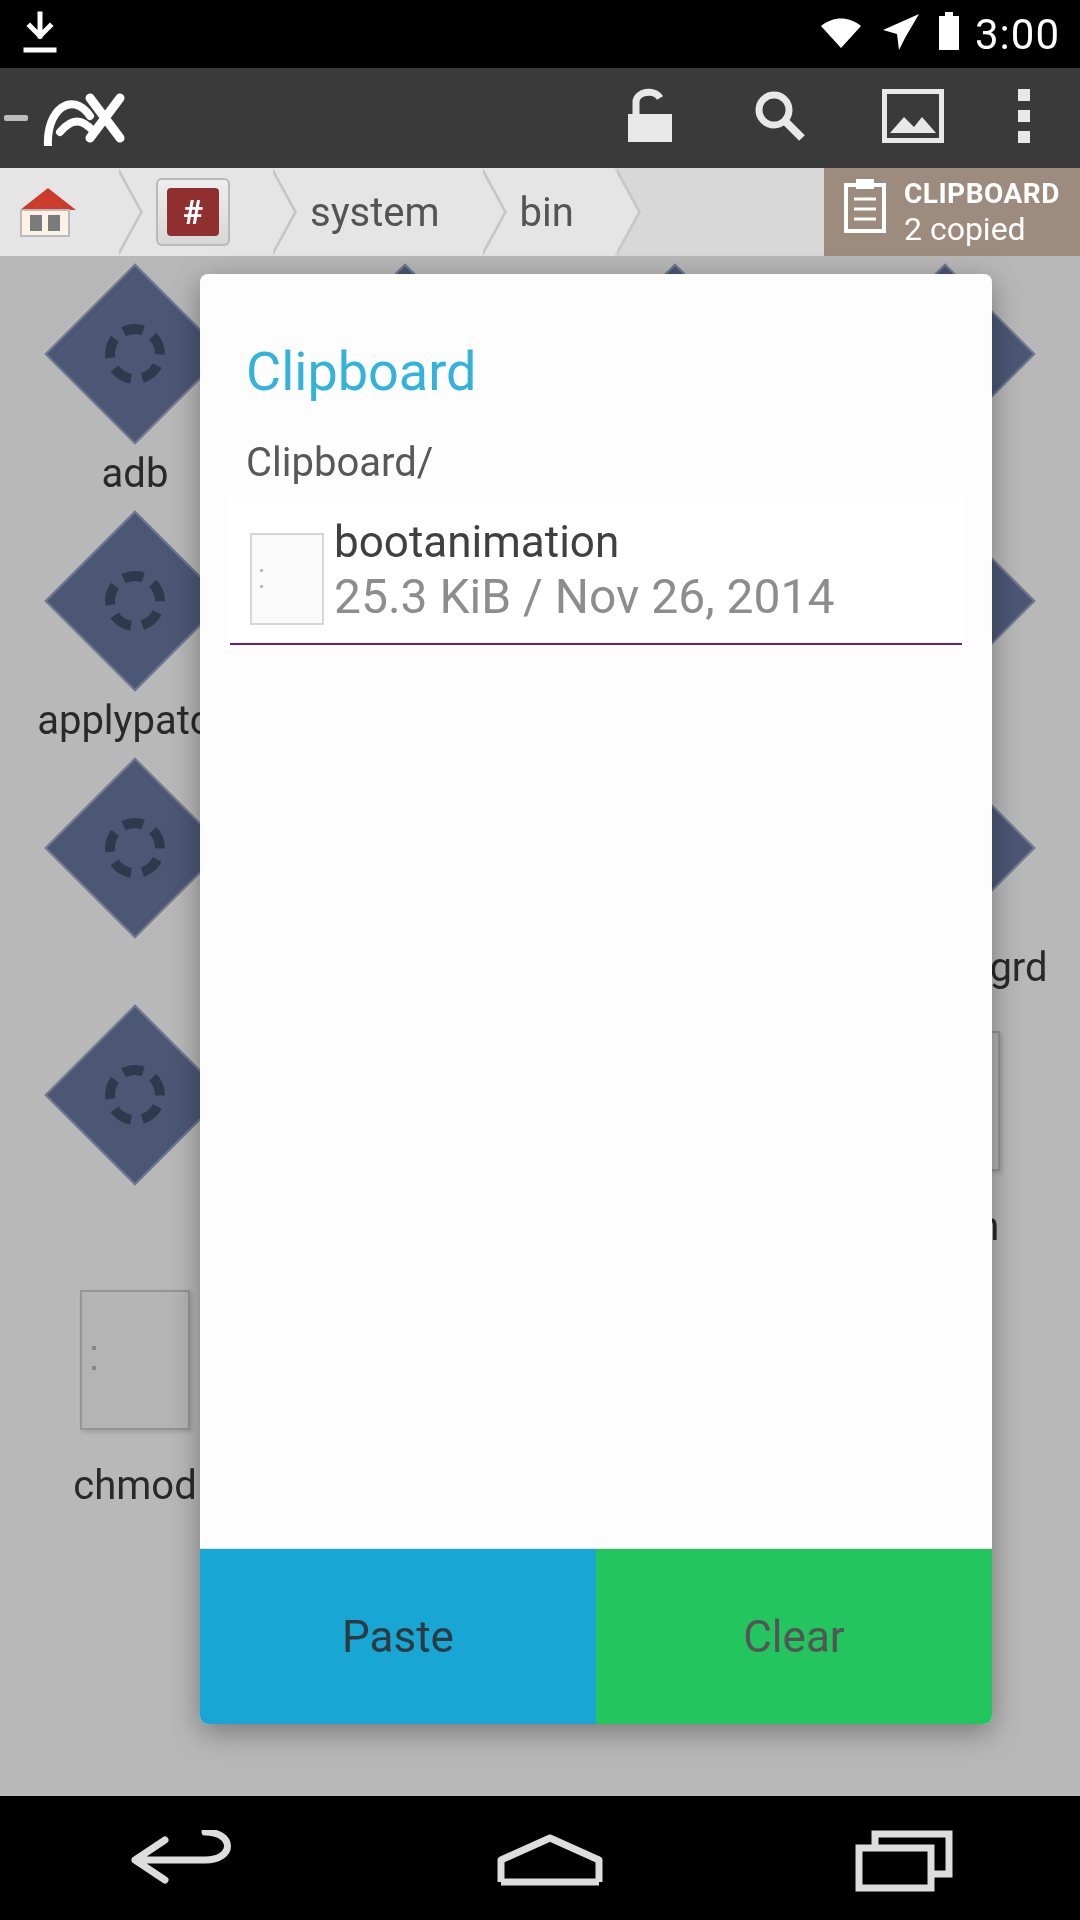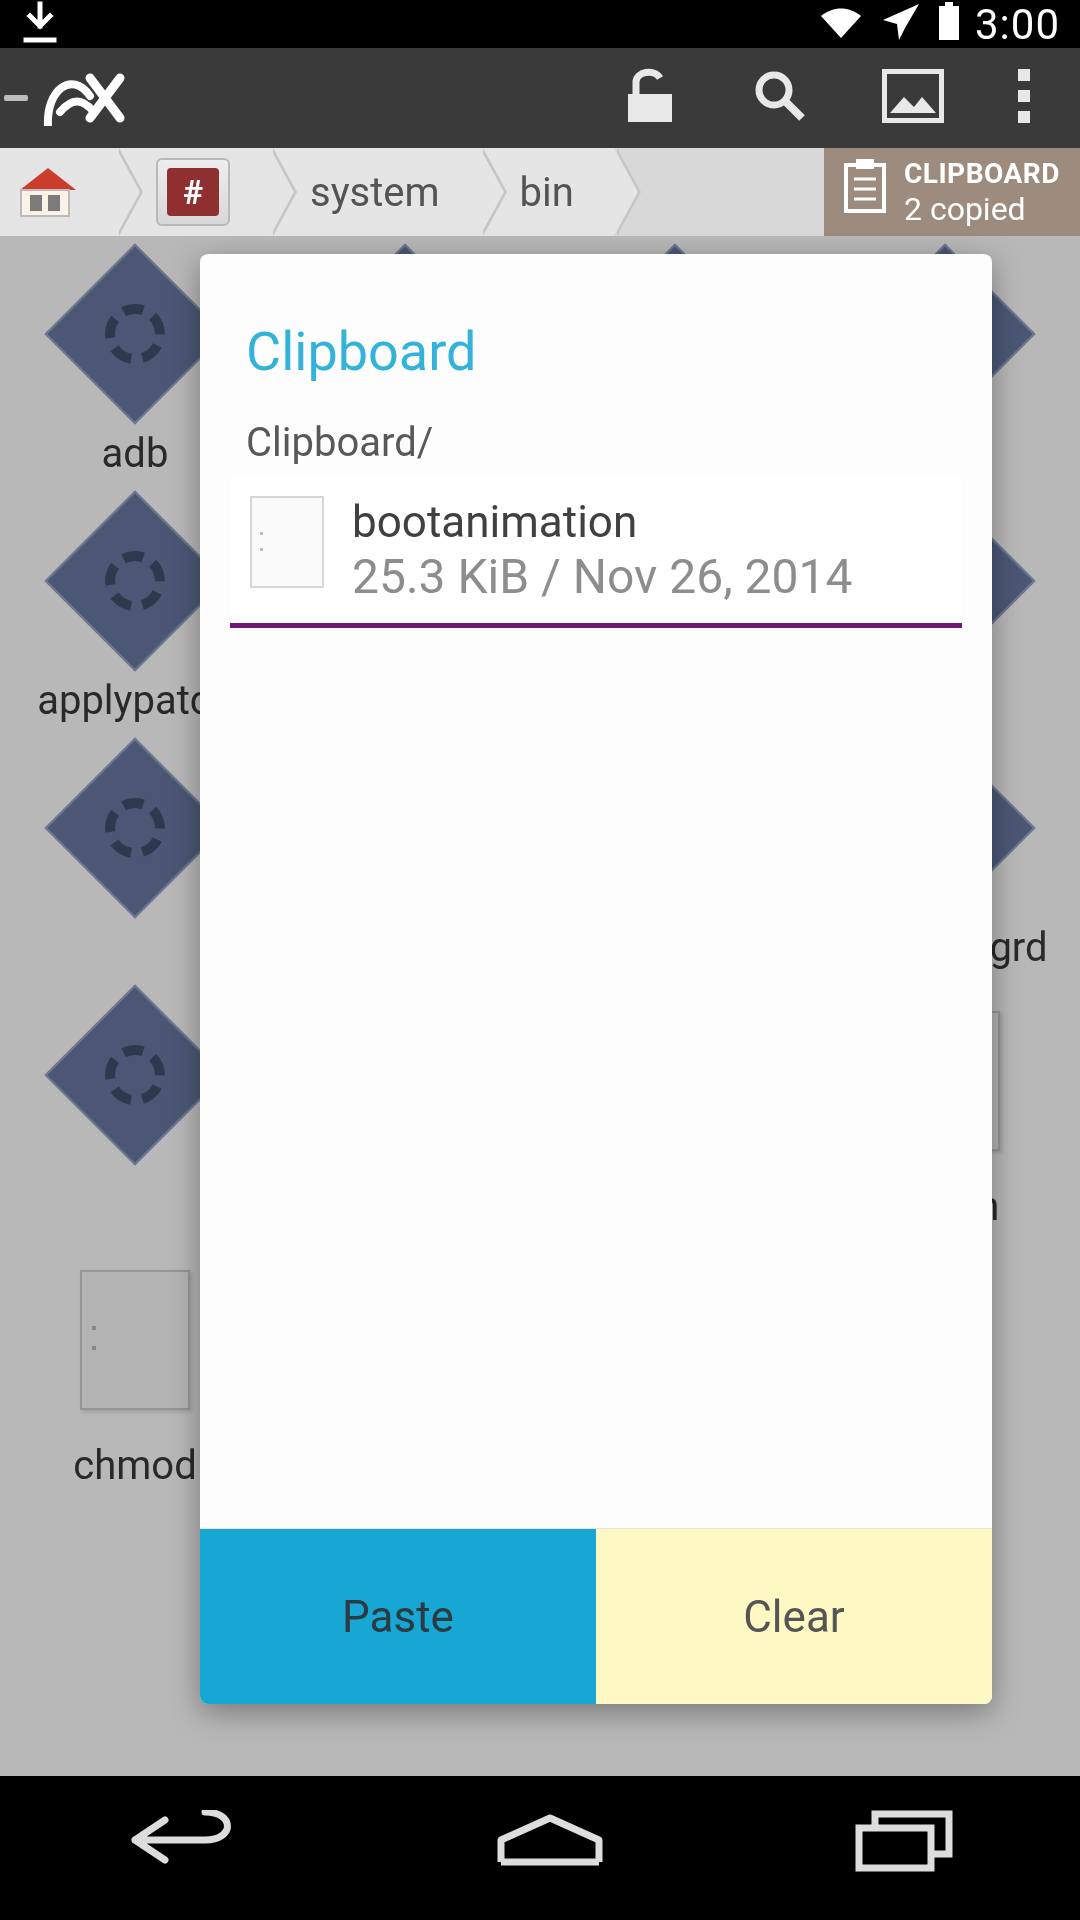--- a/index.html
+++ b/index.html
@@ -1,19 +1,19 @@
 <!DOCTYPE html>
 <html><head>
 <meta charset="utf-8">
 <style>
   * { margin: 0; padding: 0; box-sizing: border-box; font-family: Roboto, Arial, sans-serif; }
   html, body { width: 1080px; height: 1920px; background: #000; overflow: hidden; }
 
   
-  .statusbar { height: 48px; background: #000; color: #fff; display: flex; align-items: center; padding: 0 20px; }
+  .statusbar { height: 68px; background: #000; color: #fff; display: flex; align-items: center; padding: 0 20px; }
   .statusbar .sb-left { flex: 0 0 auto; display: flex; align-items: center; }
   .statusbar .sb-right { margin-left: auto; display: flex; align-items: center; gap: 14px; }
   .statusbar .clock { font-size: 42px; font-weight: 400; letter-spacing: 1px; }
 
   
   .toolbar { height: 100px; background: #3a3a3a; display: flex; align-items: center; padding-left: 4px; }
   .toolbar .hamburger-stub { width: 24px; height: 6px; background: #bdbdbd; border-radius: 2px; }
   .toolbar .brand { margin-left: 14px; }
   .toolbar .actions { margin-left: auto; display: flex; align-items: center; gap: 74px; padding-right: 48px; }
   .toolbar .ticon { color: #e8e8e8; }
@@ -46,29 +46,29 @@
   .bin-ico span { width: 60px; height: 60px; border: 10px dashed #42506b; border-radius: 50%; }
   .file-ico { width: 110px; height: 140px; background: #fafafa; border: 2px solid #cfcfcf; box-shadow: 2px 2px 4px rgba(0,0,0,0.15); position: relative; }
   .file-ico::after { content:""; position:absolute; left:10px; top:40%; width:4px; height:4px; background:#bbb; box-shadow: 0 20px 0 #bbb; }
 
   
   .popup { position: absolute; left: 200px; top: 18px; width: 792px; height: 1450px; background: #fdfdfd; border-radius: 8px; box-shadow: 0 8px 30px rgba(0,0,0,0.35); display: flex; flex-direction: column; overflow: hidden; }
   .popup-inner { padding: 66px 46px 0 46px; flex: 0 0 auto; }
   .popup-title { font-size: 54px; color: #33b3da; font-weight: 400; }
   .popup-sub { margin-top: 36px; font-size: 40px; color: #585858; }
   .clip-list { margin: 12px 30px 0 30px; }
-  .clip-row { background: #fff; display: flex; align-items: flex-start; gap: 28px; padding: 18px 20px; border-bottom: 5px solid #701a75; }
+  .clip-row { background: #fff; display: flex; align-items: flex-end; gap: 10px; padding: 18px 20px; border-bottom: 2px solid #701a75; }
   .clip-ico { width: 74px; height: 92px; background: #fafafa; border: 2px solid #d6d6d6; position: relative; }
   .clip-ico::after { content:""; position:absolute; left:8px; top:34px; width:3px; height:3px; background:#bbb; box-shadow: 0 16px 0 #bbb; }
   .clip-name { font-size: 44px; color: #404040; }
   .clip-meta { font-size: 48px; color: #8d8d8d; }
   .popup-actions { margin-top: auto; display: flex; height: 176px; border-top: 1px solid #e4e4e4; }
   .pbtn { flex: 1; display: flex; align-items: center; justify-content: center; font-size: 44px; }
   .pbtn.paste { background: #18a6d4; color: #2c3b40; }
-  .pbtn.clear { background: #fef9c3; color: #555; text-align: center; }
+  .pbtn.clear { background: #22c55e; color: #555; text-align: center; }
 
   
   .navbar { height: 132px; background: #000; display: flex; align-items: center; justify-content: space-around; }
 </style>
 </head>
 <body>
 
 <div class="statusbar">
   <div class="sb-left">
     <span>

